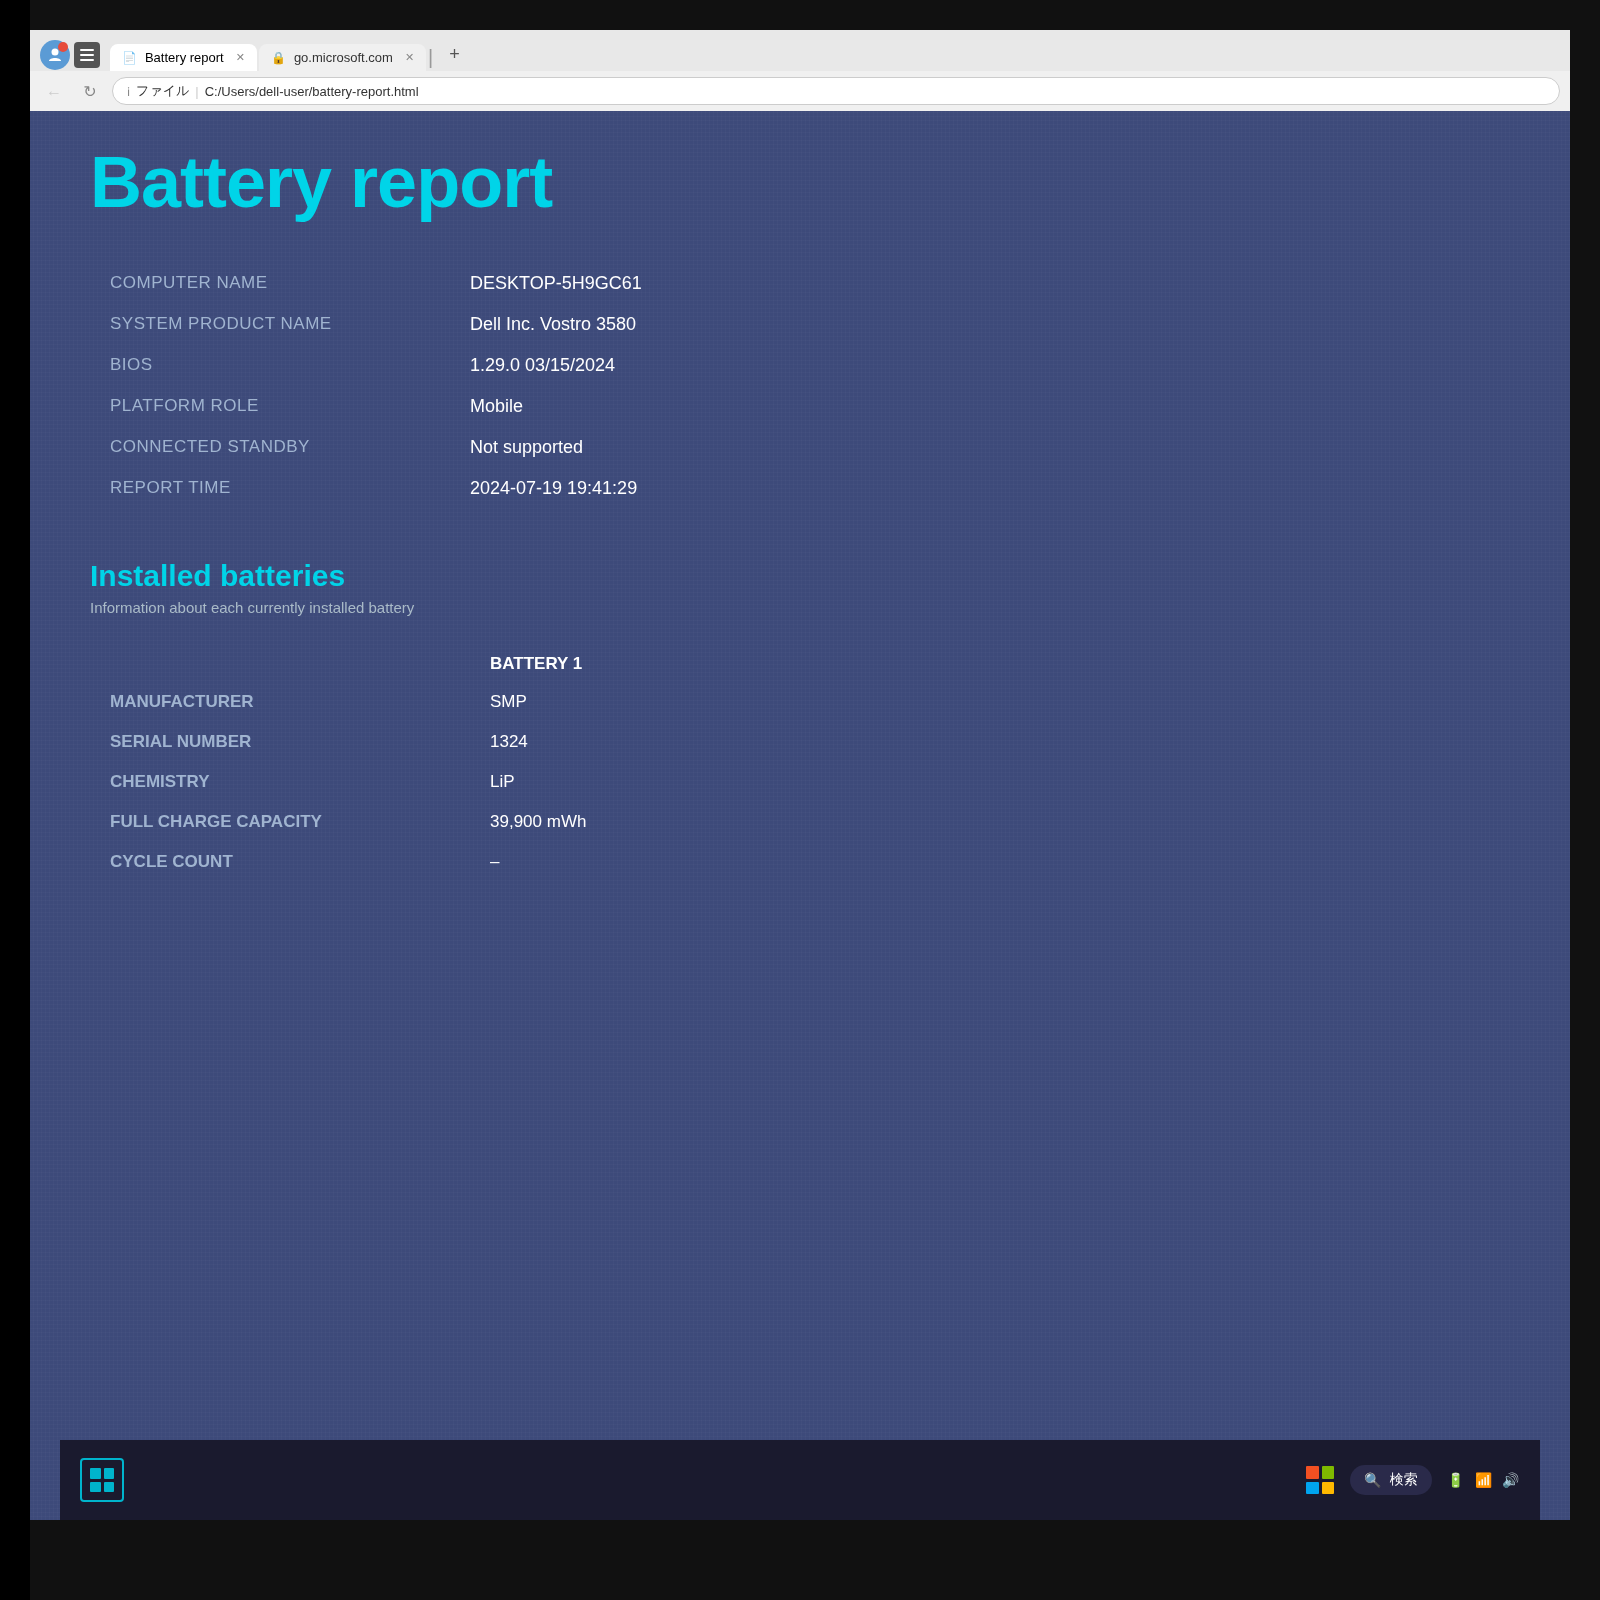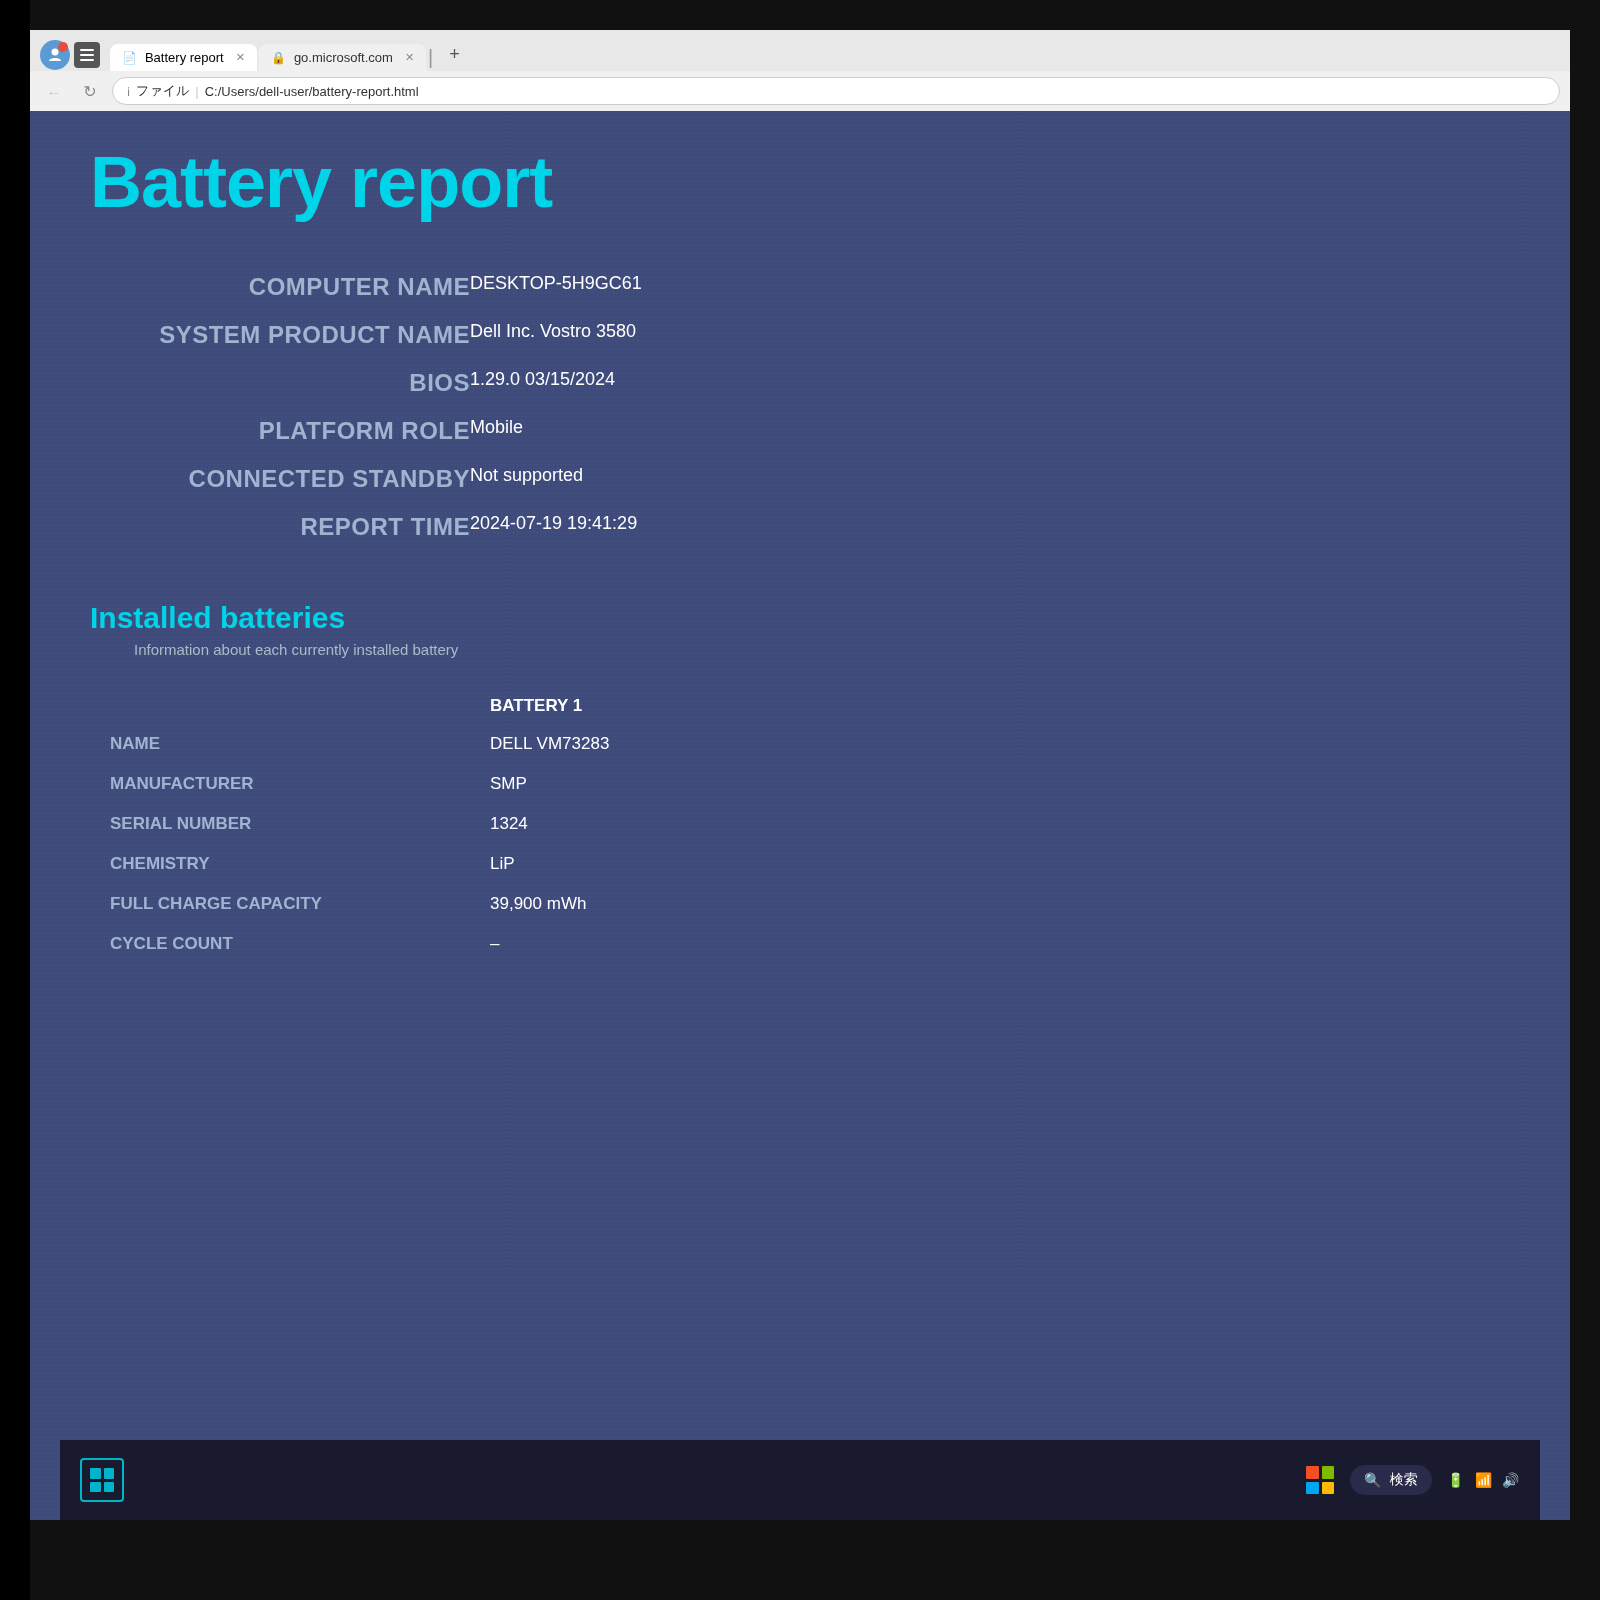--- a/index.html
+++ b/index.html
@@ -209,47 +209,45 @@
     }
 
     .info-row {
       display: flex;
       padding: 10px 0;
       border-bottom: none;
     }
 
     .info-label {
       width: 380px;
-      font-size: 24px;
-      font-weight: 700;
+      font-size: 17px;
+      font-weight: 400;
       color: #a0b4d0;
       letter-spacing: 0.5px;
       flex-shrink: 0;
       padding-left: 20px;
-      text-align: right;
     }
 
     .info-value {
       font-size: 18px;
       color: #ffffff;
       font-weight: 400;
     }
 
     .section-title {
       font-size: 30px;
       font-weight: 700;
       color: #00d4e8;
       margin-bottom: 6px;
     }
 
     .section-subtitle {
       font-size: 15px;
       color: #aabbc8;
       margin-bottom: 30px;
-      margin-left: 44px;
     }
 
     .battery-section {
       margin-top: 40px;
     }
 
     .battery-table {
       width: 100%;
     }
 
@@ -507,24 +505,20 @@
         <p class="section-subtitle">Information about each currently installed battery</p>
 
         <div class="battery-table">
 
           <div class="battery-header-row">
             <div class="battery-header-label"></div>
             <div class="battery-header-col">BATTERY 1</div>
           </div>
 
           <div id="battery-rows-container">
-              <div class="battery-row">
-                <span class="battery-row-label">NAME</span>
-                <span class="battery-row-value">DELL VM73283</span>
-              </div>
               <div class="battery-row">
                 <span class="battery-row-label">MANUFACTURER</span>
                 <span class="battery-row-value">SMP</span>
               </div>
               <div class="battery-row">
                 <span class="battery-row-label">SERIAL NUMBER</span>
                 <span class="battery-row-value">1324</span>
               </div>
               <div class="battery-row">
                 <span class="battery-row-label">CHEMISTRY</span>

